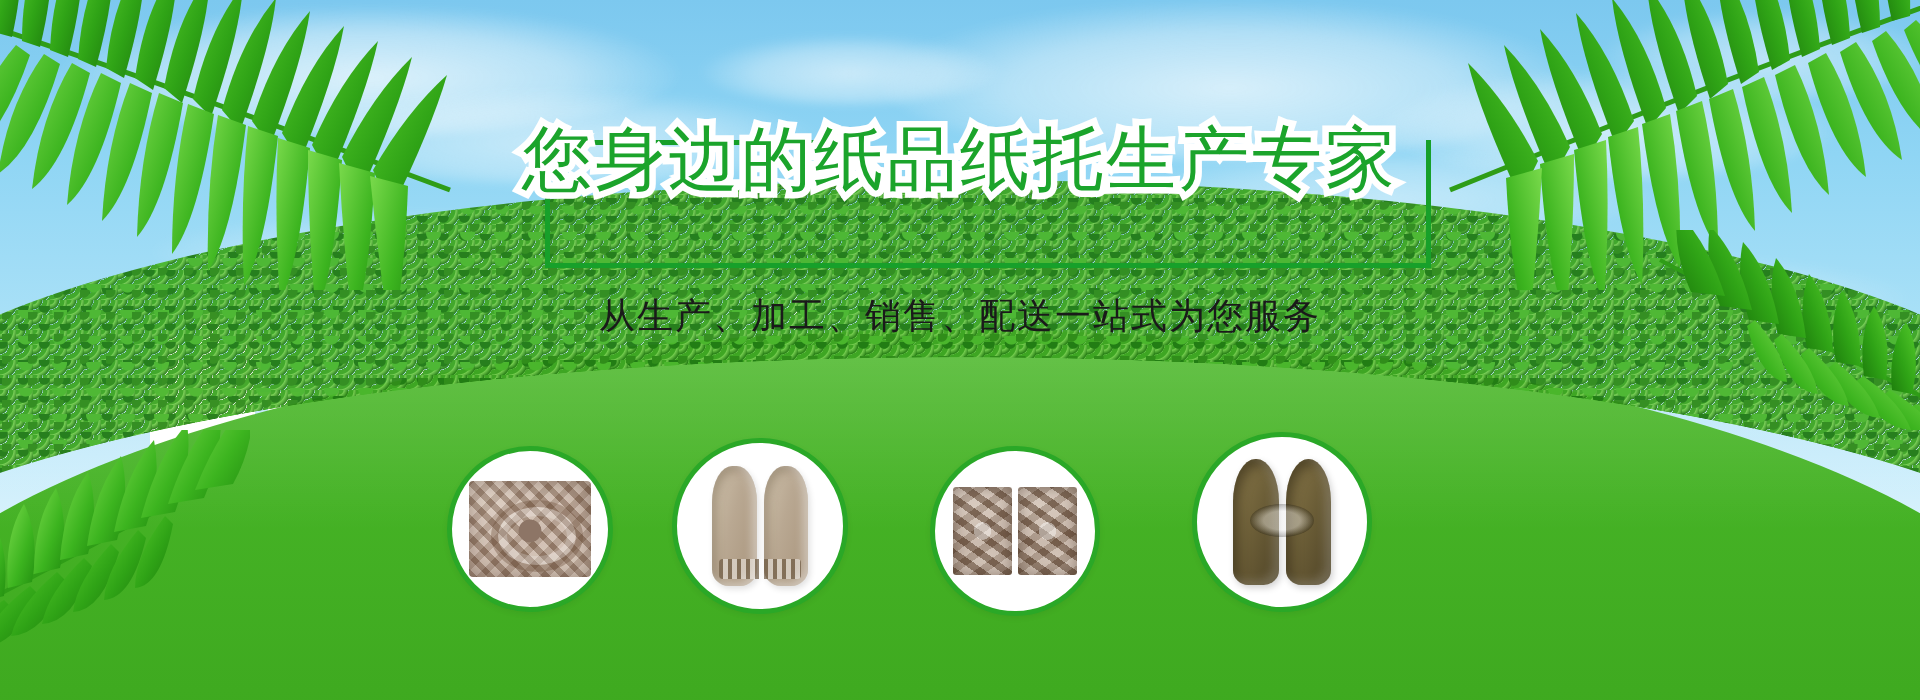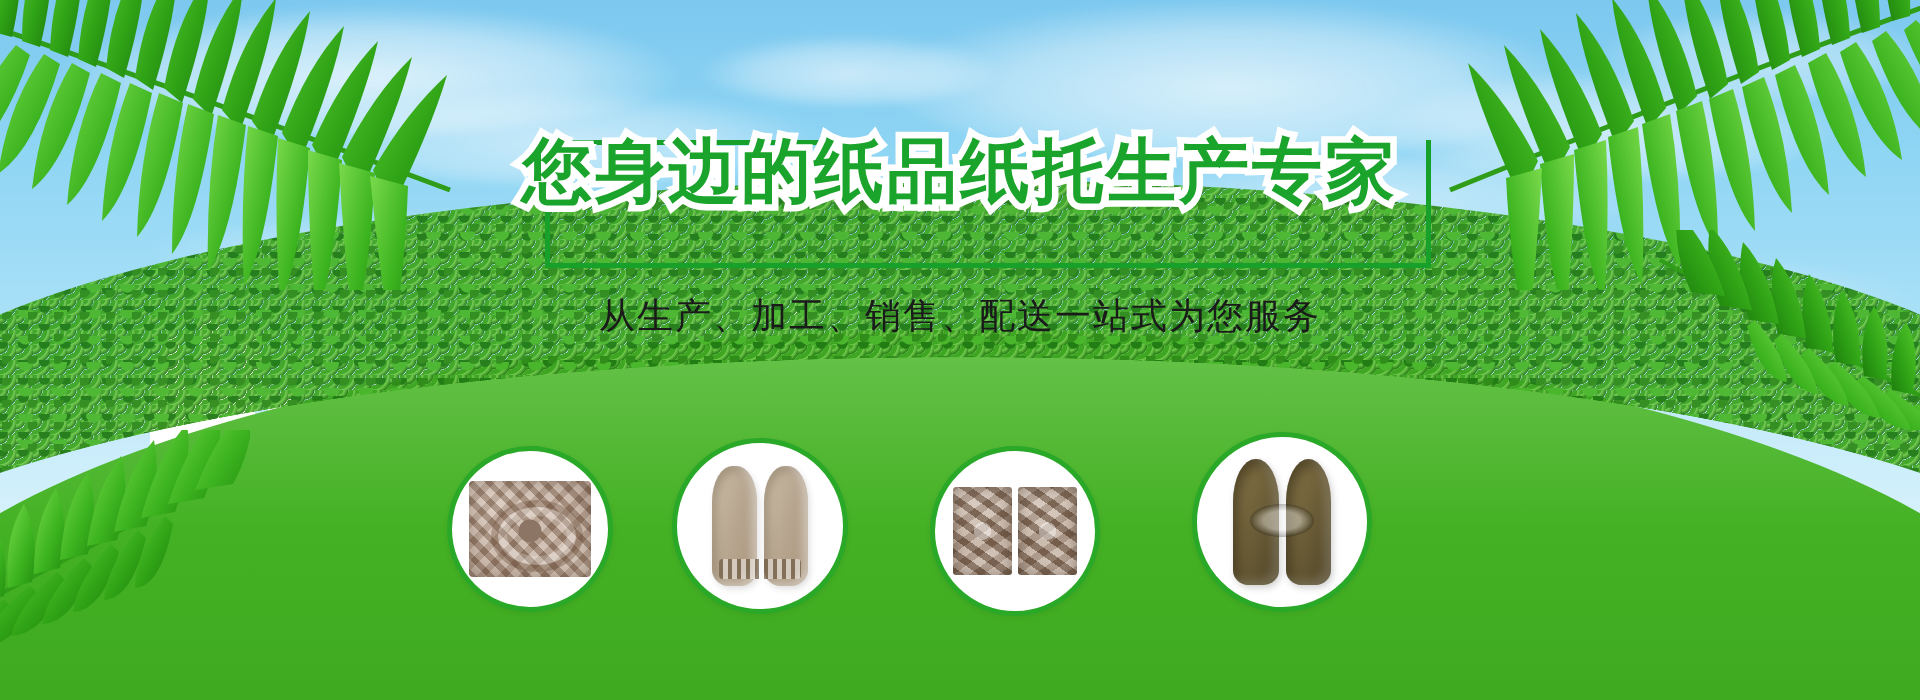--- a/index.html
+++ b/index.html
@@ -66,23 +66,23 @@
   .title1 {
     font-family:"DejaVu Sans", sans-serif;
     font-size:54px; font-weight:bold; color:#14a328;
     letter-spacing:6px; line-height:1; display:inline-block;
     margin-left:60px;
     -webkit-text-stroke:11px #ffffff; paint-order:stroke fill;
     text-shadow:0 0 2px rgba(255,255,255,.9);
   }
   .title2 {
     font-family:"DejaVu Sans", sans-serif;
-    font-size:70px; font-weight:bold; color:#1ba42b;
+    font-size:70px; font-weight:normal; color:#1ba42b;
     letter-spacing:3px; line-height:1.05; display:inline-block;
-    margin-top:22px;
+    margin-top:10px;
     -webkit-text-stroke:13px #ffffff; paint-order:stroke fill;
   }
   .subtitle {
     position:absolute; left:0; top:292px; width:1892px; text-align:center;
     font-family:Liberation Sans, sans-serif;
     font-size:36px; color:#1a1a1a; letter-spacing:2px;padding-left:28px;
   }
 
   
   .circle {

